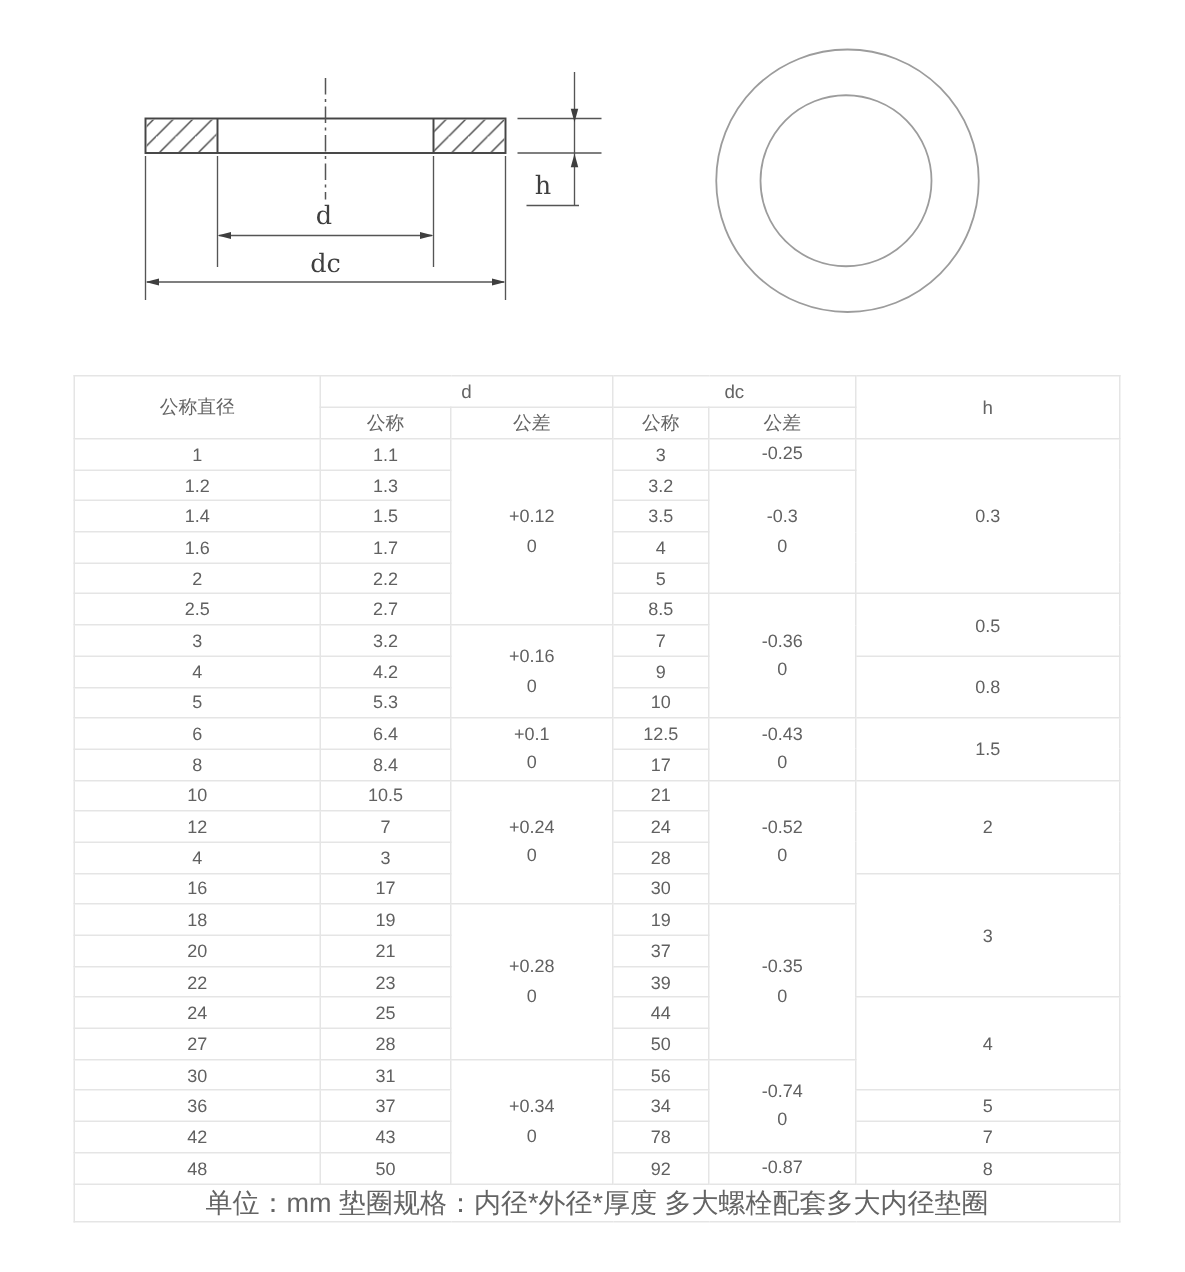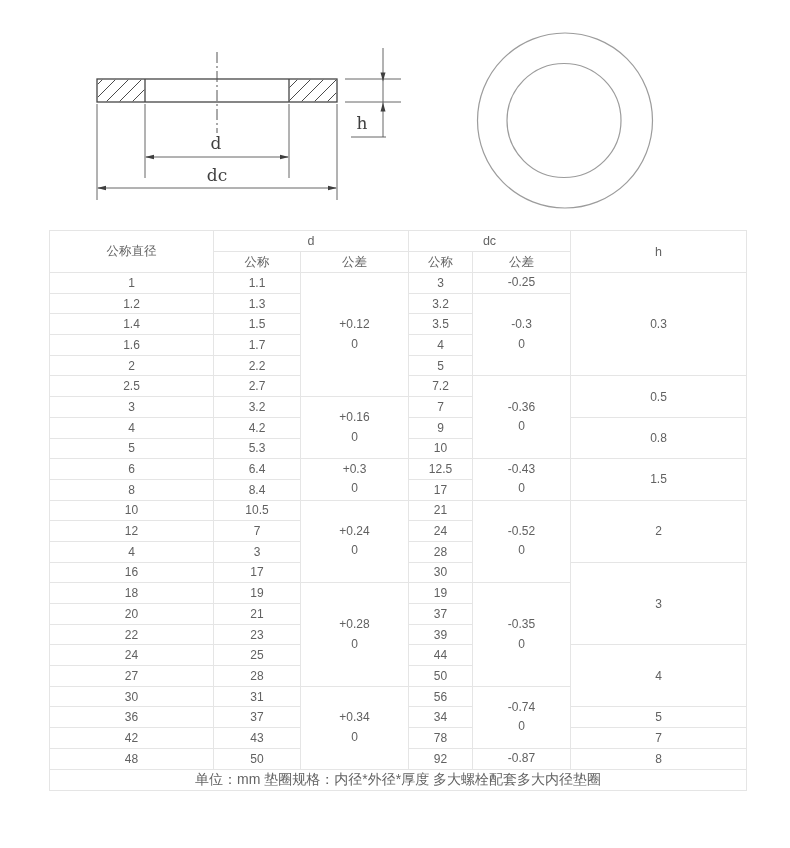--- a/index.html
+++ b/index.html
@@ -20,42 +20,42 @@
     top: 0;
   }
   #drawing text {
     font-family: "DejaVu Serif", serif;
     font-size: 17px;
     fill: #3f3f3f;
   }
   .table-wrap {
     position: absolute;
     left: 49px;
-    top: 230px;
+    top: 250px;
   }
   table {
     border-collapse: collapse;
     table-layout: fixed;
     width: 697px;
     color: #616161;
   }
   th, td {
     border: 1px solid #e5e5e5;
     text-align: center;
     vertical-align: middle;
     font-weight: normal;
     padding: 0;
   }
   thead tr { height: 21px; }
   thead th { font-size: 12.5px; color: #646464; }
   tbody tr { height: 20.7px; }
   tbody td { font-size: 12px; }
   td.tol div { line-height: 19.5px; }
   tfoot tr { height: 21px; }
-  tfoot td { font-size: 14px; color: #646464; }
+  tfoot td { font-size: 18px; color: #646464; }
 </style>
 </head>
 <body>
 
 <svg id="drawing" width="790" height="230" viewBox="0 0 790 230">
   <defs>
     <pattern id="hatch" width="13" height="13" patternUnits="userSpaceOnUse">
       <path d="M-3,16 L16,-3" stroke="#4a4a4a" stroke-width="1" fill="none"></path>
       <path d="M-3,29 L29,-3" stroke="#4a4a4a" stroke-width="1" fill="none"></path>
     </pattern>
@@ -165,21 +165,21 @@
           <td>4</td>
         </tr>
         <tr>
           <td>2</td>
           <td>2.2</td>
           <td>5</td>
         </tr>
         <tr>
           <td>2.5</td>
           <td>2.7</td>
-          <td>7.2</td>
+          <td>8.5</td>
           <td rowspan="4" class="tol">
             <div>-0.36</div>
             <div>0</div>
           </td>
           <td rowspan="2">0.5</td>
         </tr>
         <tr>
           <td>3</td>
           <td>3.2</td>
           <td rowspan="3" class="tol">
@@ -196,21 +196,21 @@
         </tr>
         <tr>
           <td>5</td>
           <td>5.3</td>
           <td>10</td>
         </tr>
         <tr>
           <td>6</td>
           <td>6.4</td>
           <td rowspan="2" class="tol">
-            <div>+0.3</div>
+            <div>+0.1</div>
             <div>0</div>
           </td>
           <td>12.5</td>
           <td rowspan="2" class="tol">
             <div>-0.43</div>
             <div>0</div>
           </td>
           <td rowspan="2">1.5</td>
         </tr>
         <tr>

